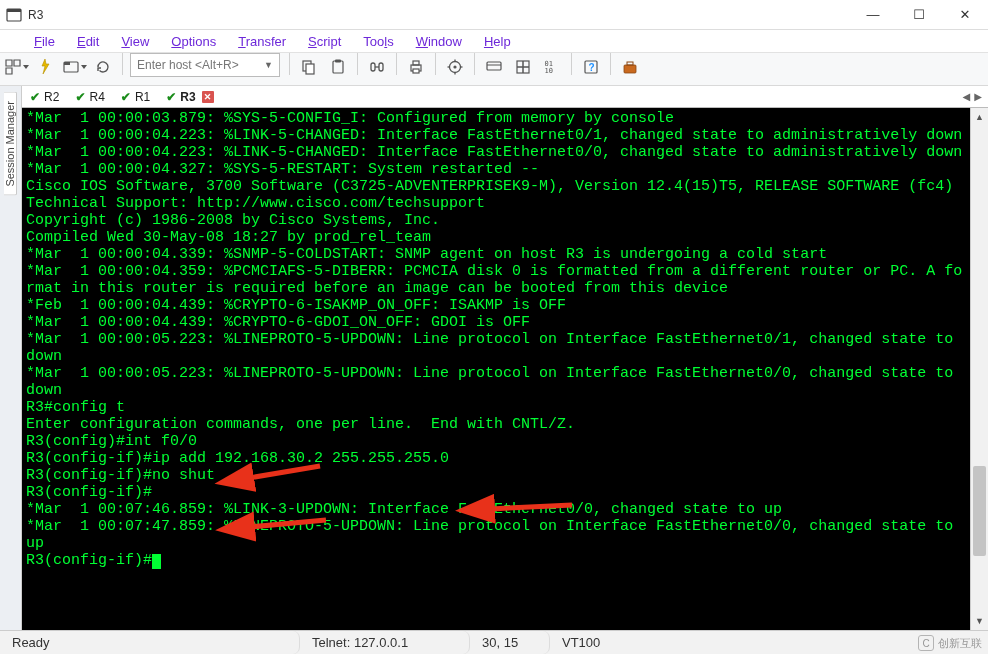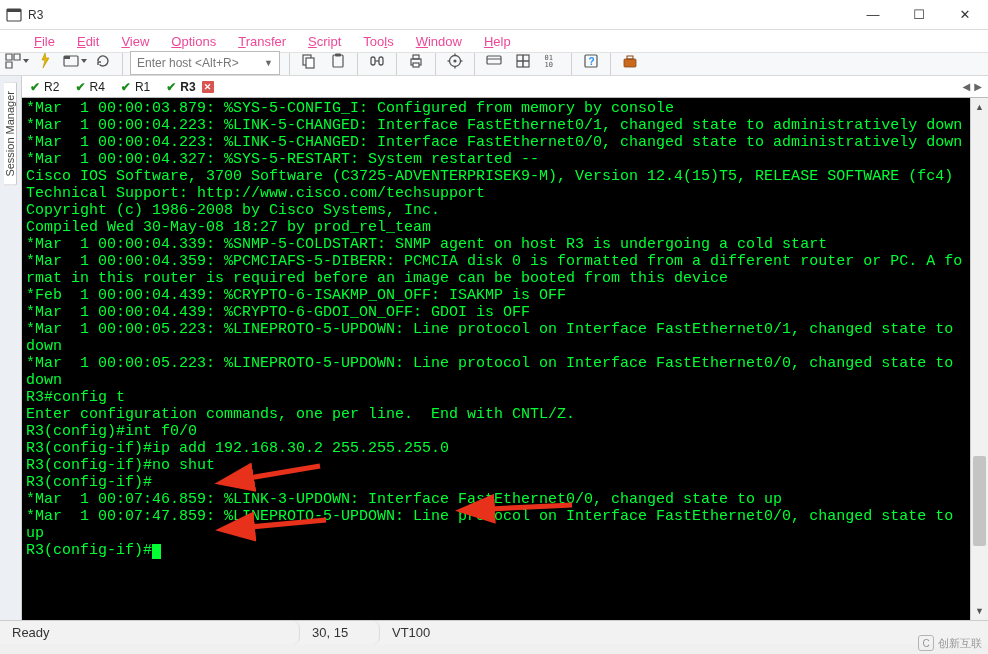--- a/index.html
+++ b/index.html
@@ -42,29 +42,29 @@
     height: 22px;
     display: flex;
     align-items: center;
     background: #fff;
     padding-left: 24px;
     gap: 2px;
   }
   .menubar .menu-item {
     padding: 2px 10px;
     font-size: 13px;
-    color: #ec4899;
+    color: #6d28d9;
   }
   .menubar .menu-item .ul { text-decoration: underline; }
 
   
   .toolbar {
-    height: 24px;
-    display: flex;
-    align-items: flex-end;
+    height: 34px;
+    display: flex;
+    align-items: flex-start;
     background: #f7f8f9;
     border-top: 1px solid #e2e2e2;
     border-bottom: 1px solid #d9d9d9;
     padding: 0 2px;
     gap: 1px;
   }
   .tb-sep {
     width: 1px; height: 22px; background: #d0d0d0; margin: 0 4px;
   }
   .tb-btn {
@@ -449,20 +449,21 @@
           <div class="sb-thumb"></div>
         </div>
         <div class="sb-btn">▼</div>
       </div>
     </div>
   </div>
 </div>
 
 <div class="statusbar">
   <div class="cell first">Ready</div>
+  <div class="cell" style="flex:0 0 170px">Telnet: 127.0.0.1</div>
   <div class="cell" style="flex:0 0 80px">30,  15</div>
   <div class="cell" style="flex:0 0 100px; border-right:none">VT100</div>
 </div>
 
 <div class="watermark">
   <span class="wlogo">C</span>
   <span>创新互联</span>
 </div>
 
 <svg class="arrow-svg" width="988" height="654" style="left:0;top:0;">

